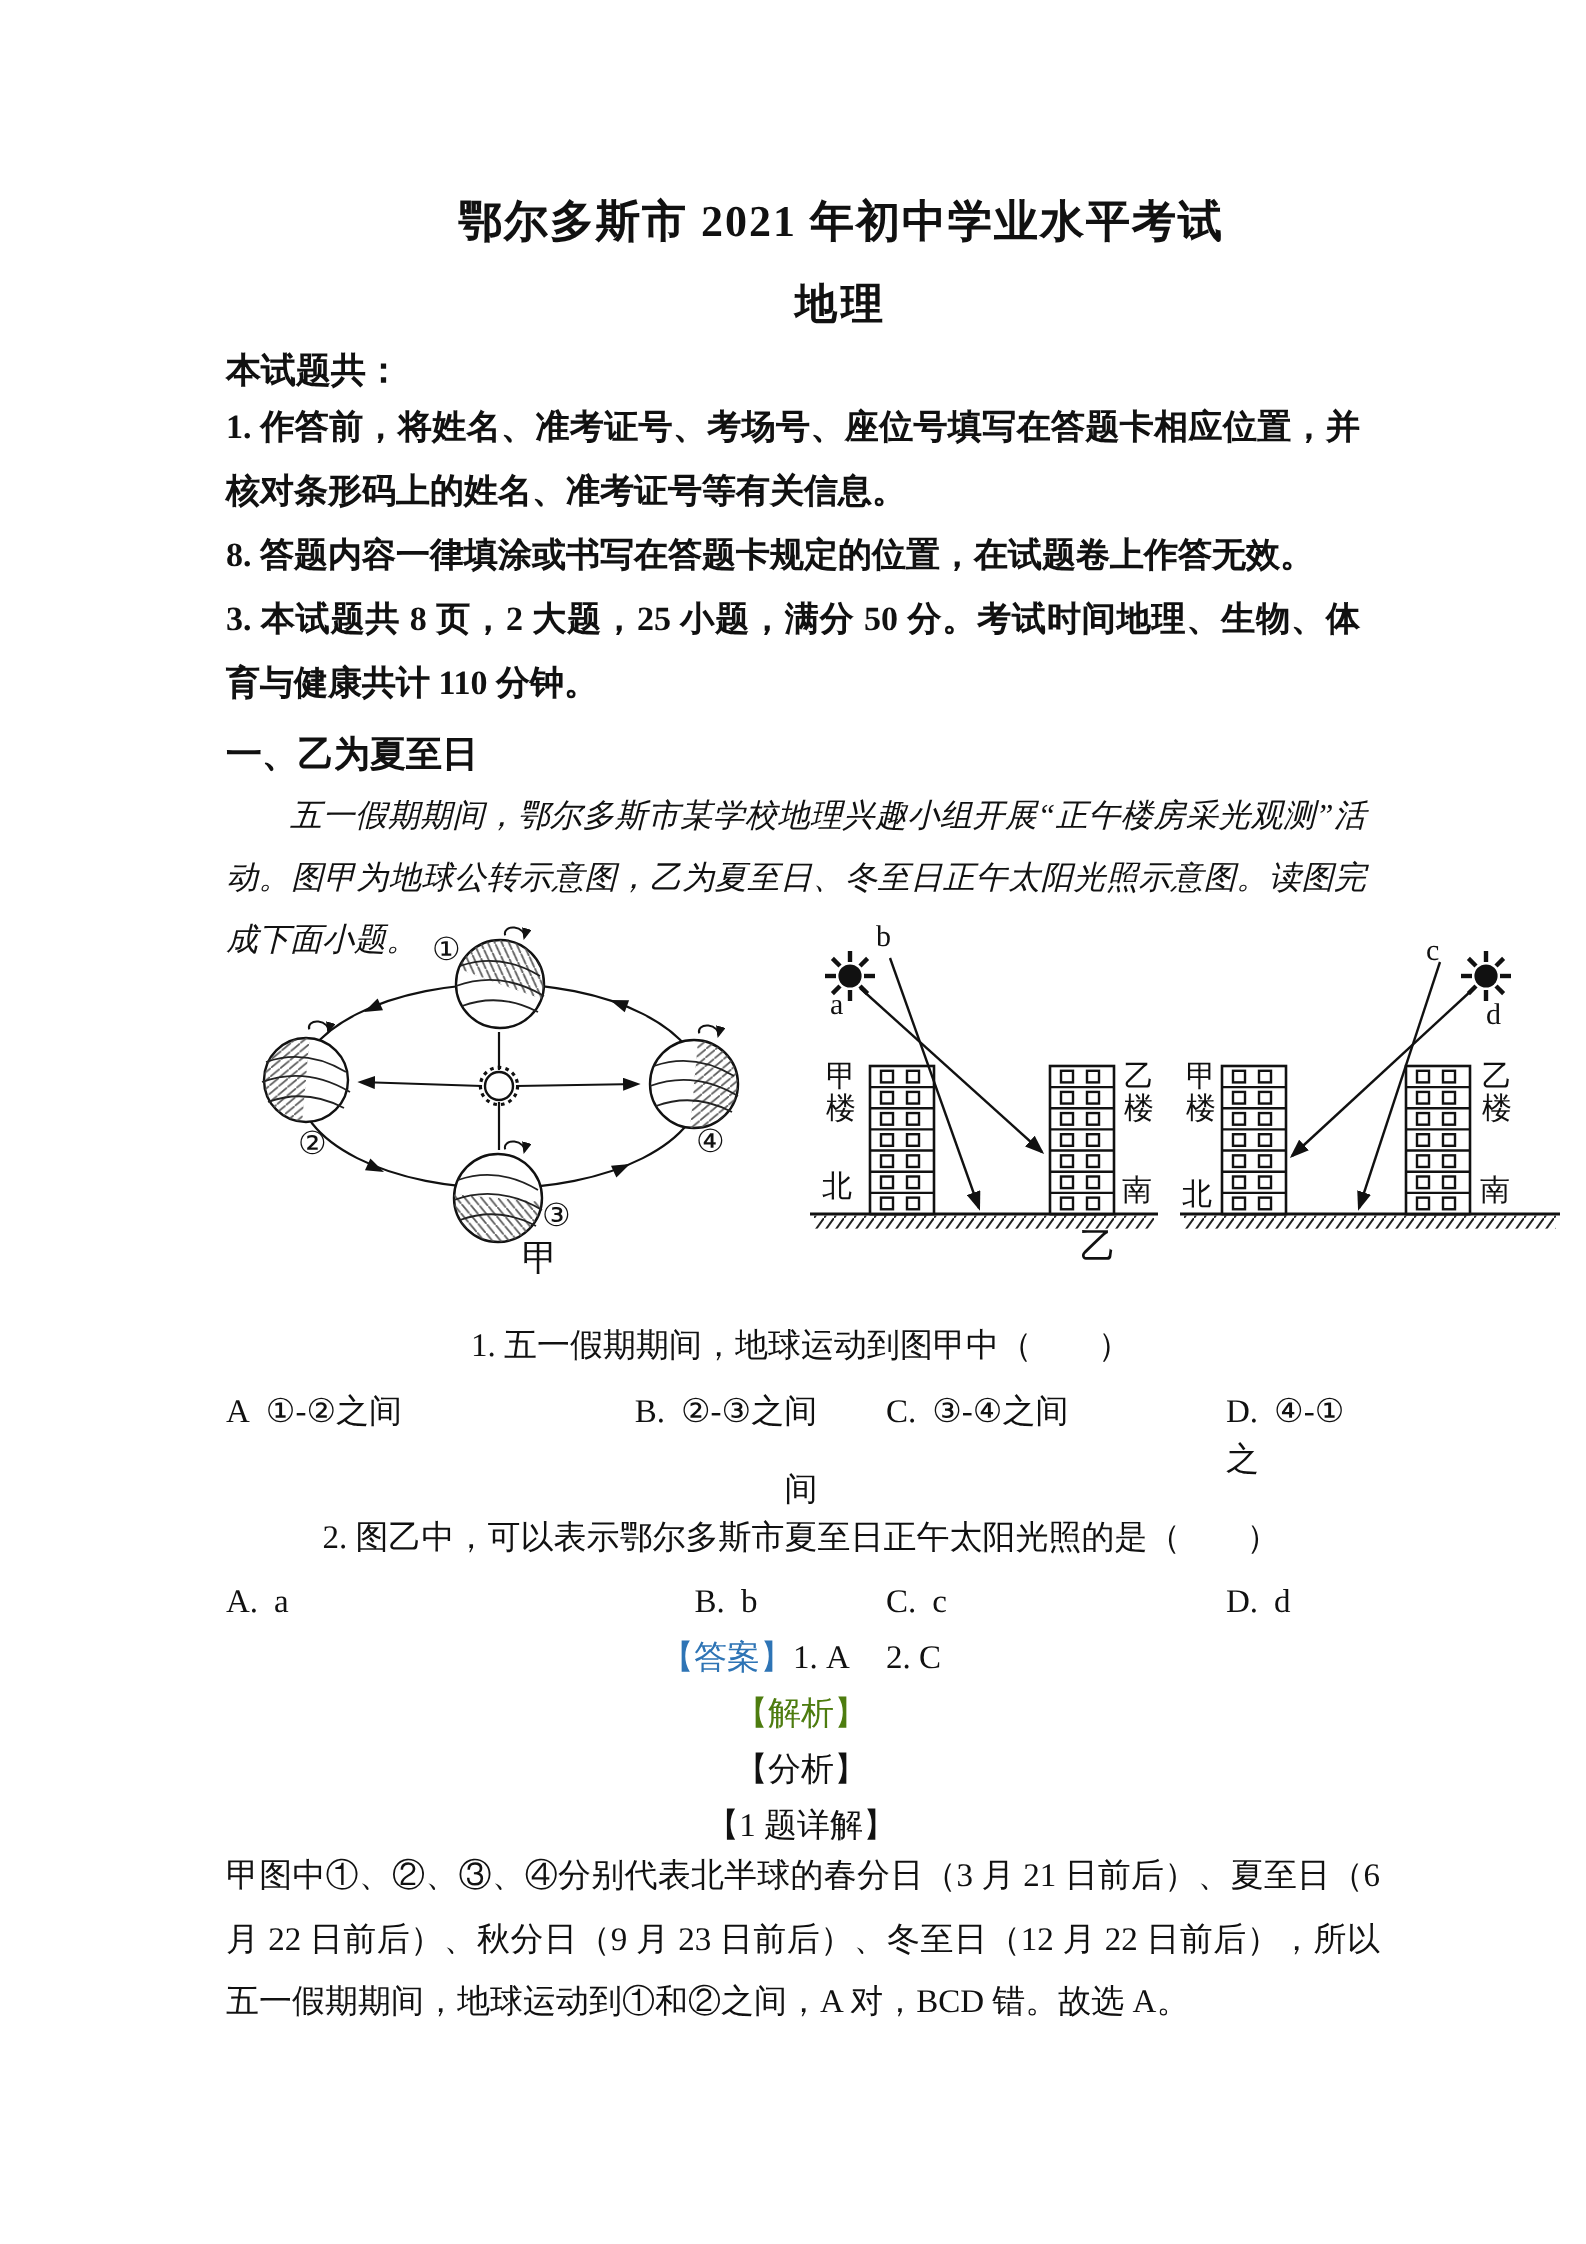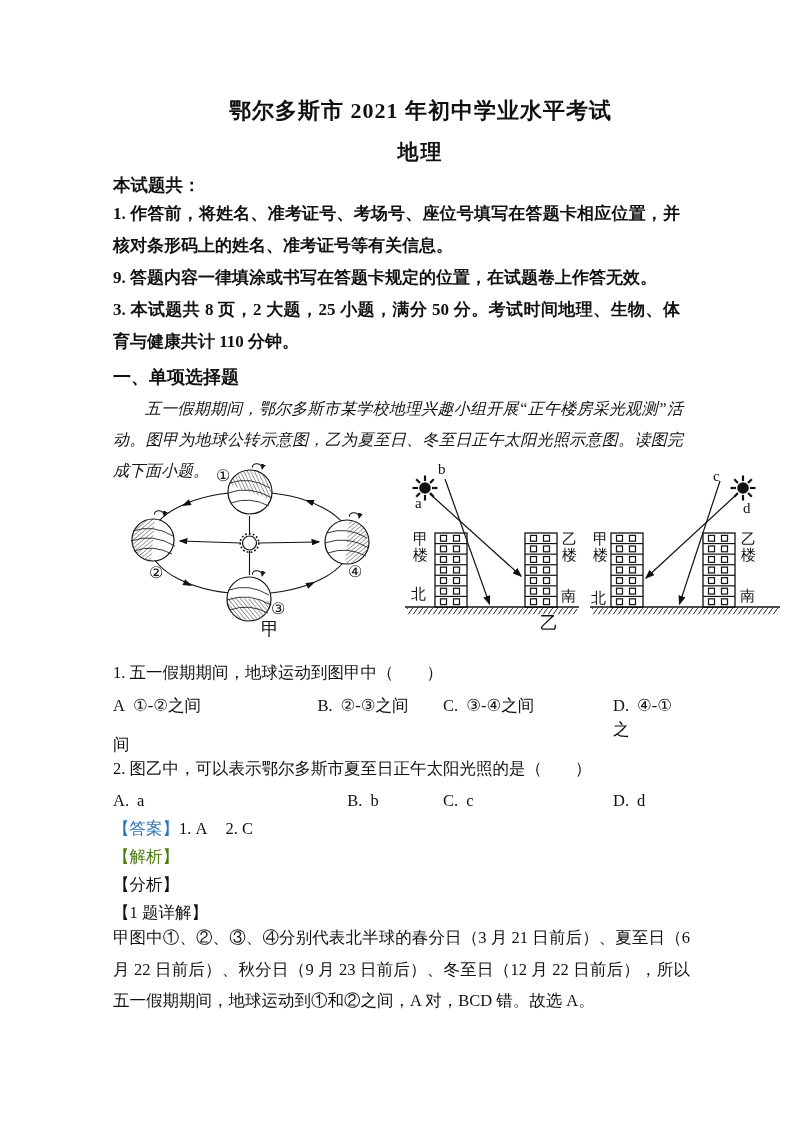--- a/index.html
+++ b/index.html
@@ -21,21 +21,21 @@
   .section-head { left:113px; top:365px; font-size:18px; font-weight:700; }
   .passage { left:113px; top:393px; width:570px; font-size:16px; line-height:31px;
     text-indent:2em; font-style:italic; text-align:justify; }
   .figure { left:112px; top:455px; width:681px; height:200px; }
   .figure svg { position:absolute; left:0; top:0; }
   .figlabel { position:absolute; font-size:15px; line-height:17px; white-space:nowrap; }
   .circled { font-size:16px; }
   .vert { width:17px; white-space:normal; word-break:break-all; text-align:right;
     font-size:15px; line-height:16px; }
   .caption { font-size:18px; }
-  .qline { left:113px; width:575px; font-size:16.5px; line-height:24px; }
+  .qline { left:113px; width:575px; font-size:16.5px; line-height:24px;text-align:center; }
   .opts { left:113px; width:575px; display:flex; font-size:16.5px; line-height:24px; }
   .opt-a { width:170px; } .opt-b { width:160px;text-align:center; } .opt-c { width:170px; } .opt-d { flex:1; }
   .okey { margin-right:8px; }
   .ans-label { color:#2E74B5; }
   .ans-item2 { margin-left:18px; }
   .blue { color:#4d7c0f; }
   .expl { left:113px; top:922px; width:577px; font-size:16.5px; line-height:31.5px;
     text-align:justify; }
   svg * { vector-effect:none; }
 </style>
@@ -43,25 +43,25 @@
 <body>
 
 <div class="page">
 
   <div class="abs doc-title">鄂尔多斯市 2021 年初中学业水平考试</div>
   <div class="abs doc-subject">地理</div>
 
   <div class="abs notice-head">本试题共：</div>
   <div class="abs notices">
     <p>1. 作答前，将姓名、准考证号、考场号、座位号填写在答题卡相应位置，并核对条形码上的姓名、准考证号等有关信息。</p>
-    <p>9. 答题内容一律填涂或书写在答题卡规定的位置，在试题卷上作答无效。</p>
+    <p>8. 答题内容一律填涂或书写在答题卡规定的位置，在试题卷上作答无效。</p>
     <p>3. 本试题共 8 页，2 大题，25 小题，满分 50 分。考试时间地理、生物、体育与健康共计 110 分钟。</p>
   </div>
 
-  <div class="abs section-head">一、单项选择题</div>
+  <div class="abs section-head">一、乙为夏至日</div>
   <div class="abs passage">五一假期期间，鄂尔多斯市某学校地理兴趣小组开展“正午楼房采光观测”活动。图甲为地球公转示意图，乙为夏至日、冬至日正午太阳光照示意图。读图完成下面小题。</div>
 
   <div class="abs figure">
     <svg width="681" height="200" viewBox="0 0 681 200">
       <defs>
         <pattern id="hatch" patternUnits="userSpaceOnUse" width="4.5" height="4.5">
           <path d="M0,4.5 L4.5,0" stroke="#555" stroke-width="0.8" fill="none"></path>
         </pattern>
         <pattern id="ghatch" patternUnits="userSpaceOnUse" width="5" height="7">
           <path d="M5,0 L0,7" stroke="#222" stroke-width="1" fill="none"></path>

